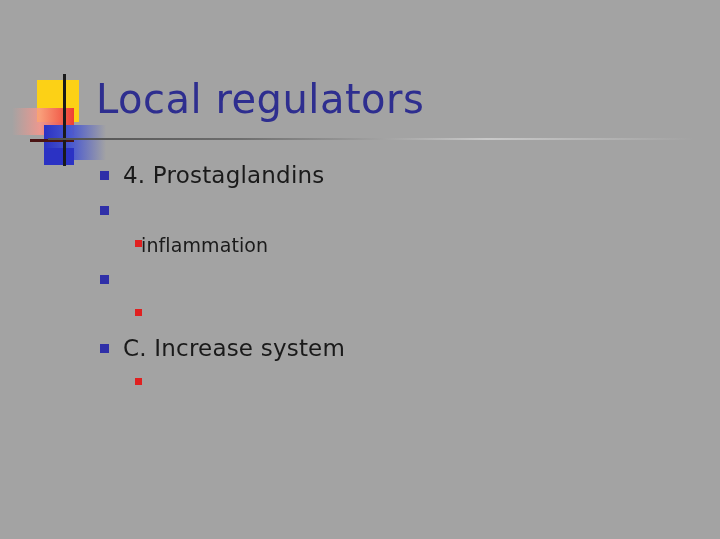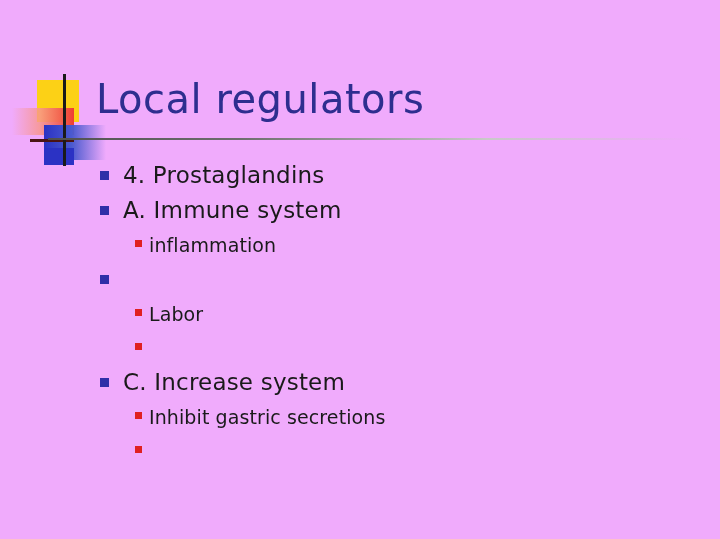--- a/index.html
+++ b/index.html
@@ -10,21 +10,21 @@
     width: 720px;
     height: 539px;
     background: #ffffff;
     font-family: "DejaVu Sans", sans-serif;
     overflow: hidden;
   }
   #slide {
     position: relative;
     width: 720px;
     height: 539px;
-    background: #f0abfc;
+    background: #a3a3a3;
     text-decoration: underline;
   }
 
   
   #logo-mark {
     position: absolute;
     left: 12px;
     top: 70px;
     width: 90px;
     height: 95px;
@@ -142,21 +142,21 @@
     color: #1a1a1a;
     font-family: "DejaVu Sans", sans-serif;
   }
   .row.level1 .row-text {
     margin-left: 25px;
     font-size: 23px;
     line-height: 35px;
     letter-spacing: 0.2px;
   }
   .row.level2 .row-text {
-    margin-left: 16px;
+    margin-left: 8px;
     font-size: 19px;
     line-height: 34px;
     letter-spacing: 0.1px;
   }
 </style>
 </head>
 <body>
 
 <div id="slide">
 
@@ -174,49 +174,40 @@
 
   <div id="body-list">
 
     <div class="row level1">
       <span class="bullet"></span>
       <span class="row-text">4. Prostaglandins</span>
     </div>
 
     <div class="row level1">
       <span class="bullet"></span>
-      <span class="row-text">A. Immune system</span>
     </div>
 
     <div class="row level2">
       <span class="bullet"></span>
       <span class="row-text">inflammation</span>
     </div>
 
     <div class="row level1">
       <span class="bullet"></span>
     </div>
 
+
     <div class="row level2">
       <span class="bullet"></span>
-      <span class="row-text">Labor</span>
-    </div>
-
-    <div class="row level2">
-      <span class="bullet"></span>
     </div>
 
     <div class="row level1">
       <span class="bullet"></span>
       <span class="row-text">C. Increase system</span>
     </div>
 
-    <div class="row level2">
-      <span class="bullet"></span>
-      <span class="row-text">Inhibit gastric secretions</span>
-    </div>
 
     <div class="row level2">
       <span class="bullet"></span>
     </div>
 
   </div>
 </div>
 
 </body></html>

